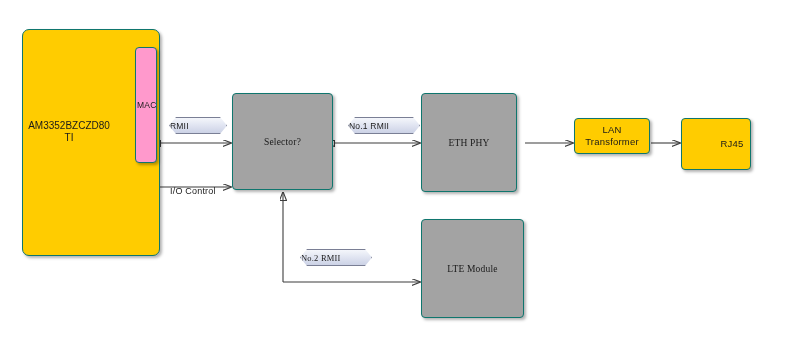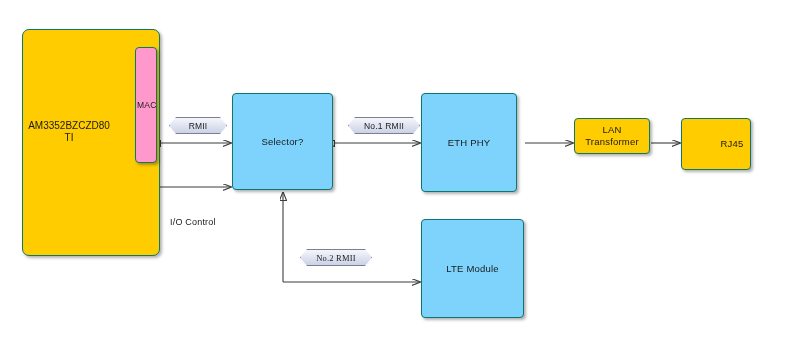--- a/index.html
+++ b/index.html
@@ -33,21 +33,22 @@
     font-size: 9.5px;
     line-height: 12px;
     letter-spacing: 0.2px;
     box-shadow: 2px 2px 3px rgba(0,0,0,0.30);
     white-space: pre-line;
   }
   .node-yellow {
     background: #ffcc00;
   }
   .node-teal {
-    background: #7dd3fc;
+    background: #a3a3a3;
+    font-family: Liberation Serif, serif;
   }
   .node-pink {
     background: #ff99cc;
   }
   .rounded-lg { border-radius: 7px; }
   .rounded-sm { border-radius: 4px; }
 
   
   #soc-label {
     position: absolute;
@@ -59,21 +60,21 @@
     line-height: 12px;
     color: #1a1a1a;
     white-space: pre-line;
   }
 
   .badge {
     position: absolute;
     height: 17px;
     display: flex;
     align-items: center;
-    justify-content: center;
+    justify-content: flex-start;
     font-size: 8.5px;
     letter-spacing: 0.2px;
     color: #1a1a1a;
     background: linear-gradient(to bottom, #f4f6fb 0%, #e2e6f2 45%, #ccd2e6 100%);
     border: 1px solid #7a7f95;
     box-sizing: border-box;
     clip-path: polygon(0% 50%, 7px 0%, calc(100% - 7px) 0%, 100% 50%, calc(100% - 7px) 100%, 7px 100%);
     box-shadow: 1px 1px 2px rgba(0,0,0,0.22);
   }
 
@@ -150,13 +151,13 @@
 </div>
 
 <div class="badge" style="left:348px; top:117px; width:72px;">
   <span>No.1 RMII</span>
 </div>
 
 <div class="badge" style="left:300px; top:249px; width:72px;font-family:Liberation Serif, serif;">
   <span>No.2 RMII</span>
 </div>
 
-<div class="edge-label" style="left:170px; top:217px;">I/O Control</div>
+<div class="edge-label" style="left:170px; top:186px;">I/O Control</div>
 
 </body></html>

